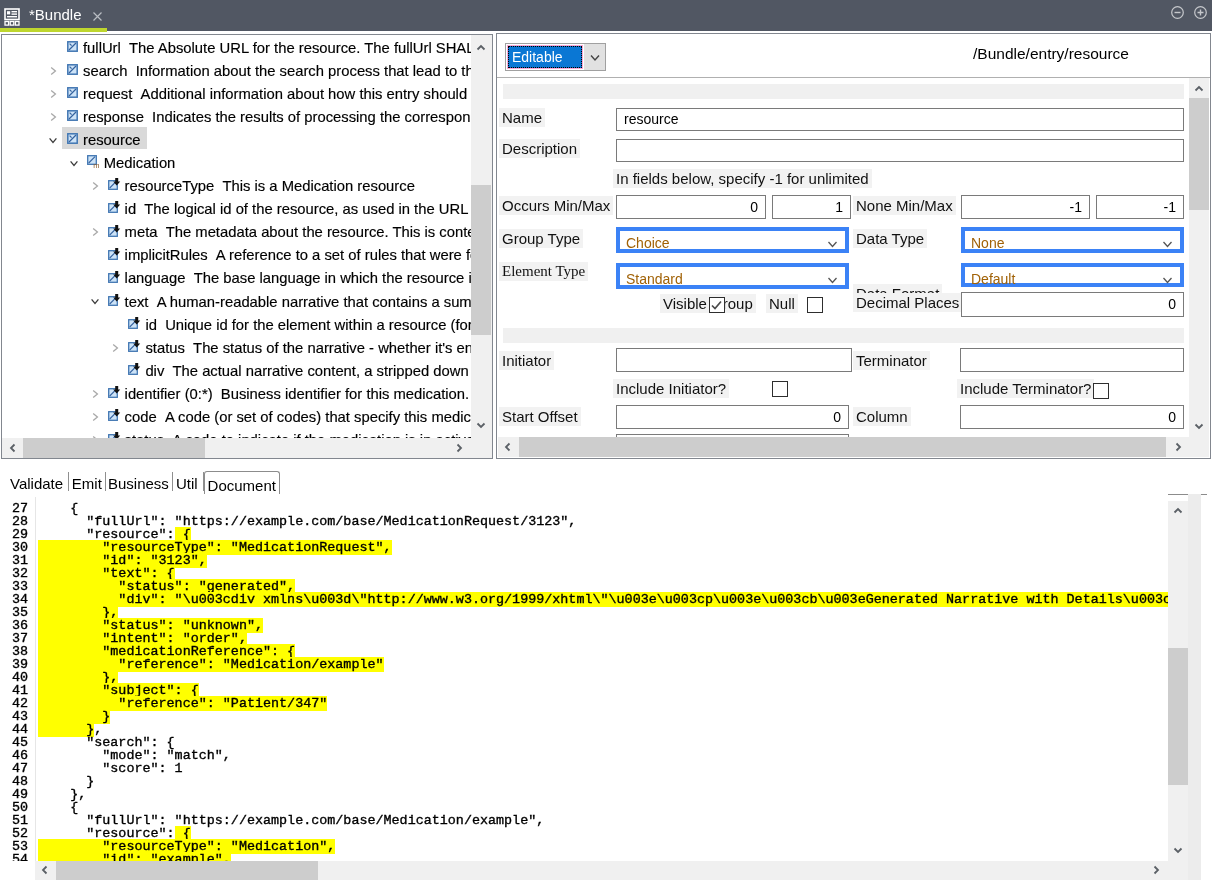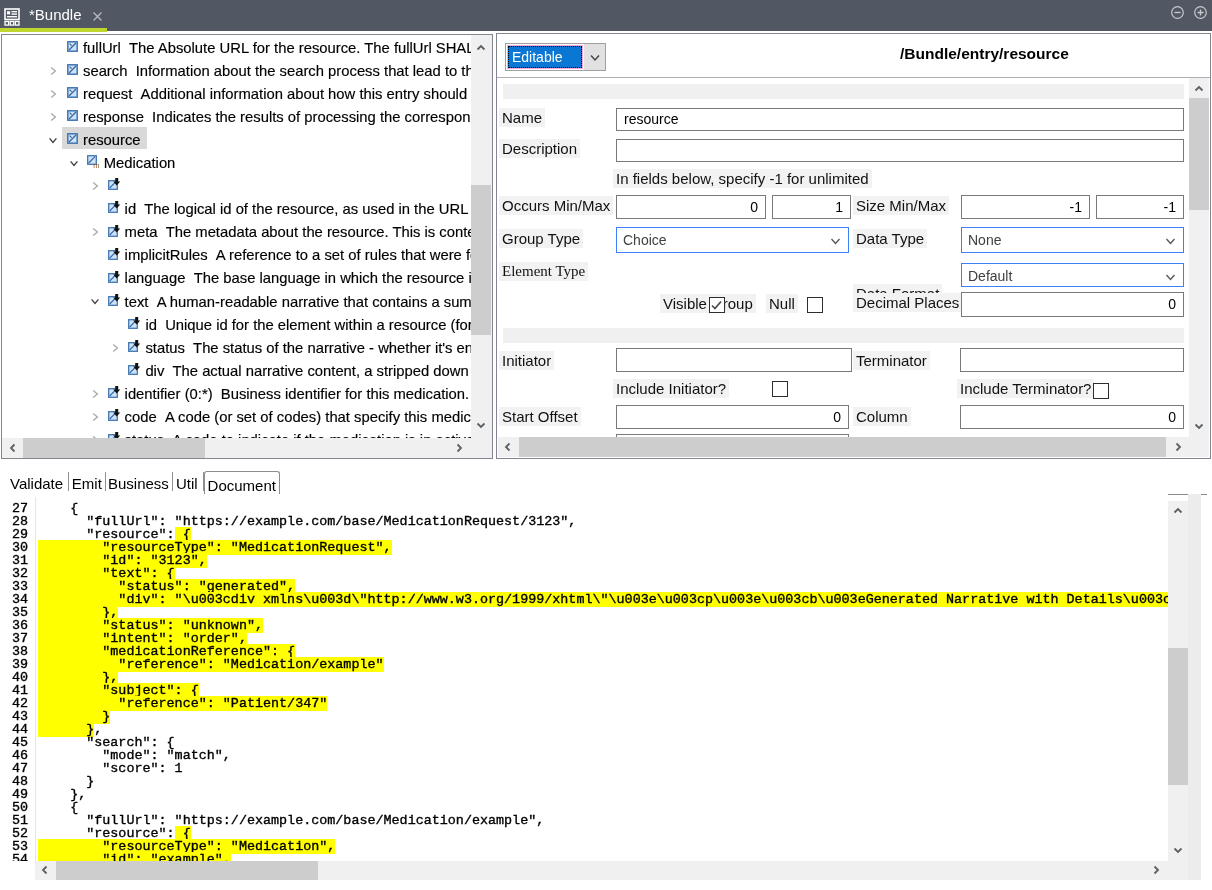--- a/index.html
+++ b/index.html
@@ -1,20 +1,20 @@
 <!DOCTYPE html>
 <html><head><meta charset="utf-8"><style>
 *{margin:0;padding:0;box-sizing:border-box}
 body{width:1212px;height:890px;background:#fff;font-family:"Liberation Sans",sans-serif;position:relative;overflow:hidden}
 .abs{position:absolute}
 pre{font-family:"Liberation Mono",monospace;font-size:13.4px;line-height:13.0px;font-weight:normal;-webkit-text-stroke:0.35px #000}
 .h{background:#ffff00}
 .lbl{position:absolute;background:#f2f2f2;font-size:15px;color:#111;padding:1px 3px;white-space:nowrap}
 .inp{position:absolute;background:#fff;border:1px solid #7a7a7a;font-size:14px;color:#000;white-space:nowrap}
-.cmb{position:absolute;background:#fff;border:1px solid #3b82f6;font-size:14px;color:#404040;white-space:nowrap}
+.cmb{position:absolute;background:#fff;border:4px solid #3b82f6;font-size:14px;color:#a16207;white-space:nowrap}
 .cb{position:absolute;width:16px;height:16px;background:#fff;border:1.6px solid #2e2e2e}
 .trow{position:absolute;white-space:nowrap;font-size:14.8px;color:#000;-webkit-text-stroke:0.15px #000}
 </style></head><body>
 <div class="abs" style="left:0;top:0;width:1212px;height:31px;background:#515763"></div>
 <svg class="abs" style="left:4px;top:8px" width="16" height="18" viewBox="0 0 16 18">
     <rect x="1" y="1" width="14" height="10.5" fill="none" stroke="#fff" stroke-width="1.6"></rect>
     <rect x="3" y="3.2" width="3.2" height="3.2" fill="#fff"></rect>
     <rect x="7.5" y="3" width="5.5" height="1.4" fill="#fff"></rect>
     <rect x="7.5" y="5.4" width="5.5" height="1.4" fill="#fff"></rect>
     <rect x="3" y="8" width="10" height="1.4" fill="#fff"></rect>
@@ -87,20 +87,21 @@
     </svg>
 <div class="trow" style="left:101.8px;top:120.0px">Medication</div>
 <svg style="position:absolute;left:87.6px;top:146.12px" width="10" height="10" viewBox="0 0 10 10">
       <path d="M3.2 1.6 L7.4 5 L3.2 8.4" fill="none" stroke="#a8a8a8" stroke-width="1.3"></path>
     </svg>
 <svg style="position:absolute;left:105.6px;top:143.42000000000002px" width="13" height="13" viewBox="0 0 13 13">
       <rect x="0.7" y="2.7" width="8.6" height="8.6" fill="#cde3f7" stroke="#4076b2" stroke-width="1.3"></rect>
       <path d="M1.7 10 L8 3.7" stroke="#34629e" stroke-width="1.1" fill="none"></path>
       <path d="M7.2 0 L10.2 0 L10.2 3.4 L12.2 3.4 L8.7 7.6 L5.2 3.4 L7.2 3.4 Z" fill="#111"></path>
     </svg>
+<div class="trow" style="left:122.6px;top:143.1px">resourceType&nbsp;&nbsp;This is a Medication resource</div>
 <svg style="position:absolute;left:105.6px;top:166.49px" width="13" height="13" viewBox="0 0 13 13">
       <rect x="0.7" y="2.7" width="8.6" height="8.6" fill="#cde3f7" stroke="#4076b2" stroke-width="1.3"></rect>
       <path d="M1.7 10 L8 3.7" stroke="#34629e" stroke-width="1.1" fill="none"></path>
       <path d="M7.2 0 L10.2 0 L10.2 3.4 L12.2 3.4 L8.7 7.6 L5.2 3.4 L7.2 3.4 Z" fill="#111"></path>
     </svg>
 <div class="trow" style="left:122.6px;top:166.2px">id&nbsp;&nbsp;The logical id of the resource, as used in the URL for the resource. Once assigned, this value</div>
 <svg style="position:absolute;left:87.6px;top:192.26px" width="10" height="10" viewBox="0 0 10 10">
       <path d="M3.2 1.6 L7.4 5 L3.2 8.4" fill="none" stroke="#a8a8a8" stroke-width="1.3"></path>
     </svg>
 <svg style="position:absolute;left:105.6px;top:189.56px" width="13" height="13" viewBox="0 0 13 13">
@@ -197,46 +198,49 @@
 </div>
 <div class="abs" style="left:496px;top:33px;width:715px;height:426px;border:1px solid #82878f;background:#fff;overflow:hidden">
 <div class="abs" style="left:8px;top:9px;width:101px;height:28px;border:1px solid #a0a0a0;background:#fff"></div>
 <div class="abs" style="left:87px;top:10px;width:21px;height:26px;background:#e1e1e1"></div>
 <svg class="abs" style="left:92px;top:18px" width="12" height="12" viewBox="0 0 12 12">
       <path d="M2 3.5 L6 8 L10 3.5" fill="none" stroke="#444" stroke-width="1.4"></path>
     </svg>
 <div class="abs" style="left:10px;top:11px;width:76px;height:24px;background:#f9a8d4">
       <div class="abs" style="left:1px;top:1px;width:74px;height:22px;background:#0a77d4;border:1px dotted #000;color:#fff;font-size:14px;line-height:20px;padding-left:3px">Editable</div>
     </div>
-<div class="abs" style="left:403px;top:11px;width:302px;text-align:left;font-weight:bold;font-size:15.5px;color:#000">/Bundle/entry/resource</div>
+<div class="abs" style="left:403px;top:11px;width:302px;text-align:center;font-weight:normal;font-size:15.5px;color:#000">/Bundle/entry/resource</div>
 <div class="abs" style="left:4px;top:43px;width:1px;height:360px;background:#c8c8c8"></div>
 <div class="abs" style="left:0;top:43px;width:713px;height:1px;background:#b0b0b0"></div>
 <div class="abs" style="left:0;top:44px;width:692px;height:359px;background:#fff;overflow:hidden">
 <div class="abs" style="left:6px;top:6px;width:681px;height:15px;background:#f0f0f0"></div>
 <div class="abs" style="left:6px;top:250px;width:681px;height:15px;background:#f0f0f0"></div>
 <div class="lbl" style="left:2px;top:30px;">Name</div>
 <div class="inp" style="left:119px;top:30px;width:568px;height:23px;line-height:21px;padding-left:7px">resource</div>
 <div class="lbl" style="left:2px;top:61px;text-align:right;">Description</div>
 <div class="inp" style="left:119px;top:61px;width:568px;height:23px;"></div>
 <div class="lbl" style="left:116px;top:91px;">In fields below, specify -1 for unlimited</div>
 <div class="lbl" style="left:2px;top:118px;">Occurs Min/Max</div>
 <div class="inp" style="left:119px;top:117px;width:150px;height:24px;line-height:22px;text-align:right;padding-right:7px">0</div>
 <div class="inp" style="left:275px;top:117px;width:79px;height:24px;line-height:22px;text-align:right;padding-right:7px">1</div>
-<div class="lbl" style="left:356px;top:118px;">Size Min/Max</div>
+<div class="lbl" style="left:356px;top:118px;">None Min/Max</div>
 <div class="inp" style="left:464px;top:117px;width:129px;height:24px;line-height:22px;text-align:right;padding-right:7px">-1</div>
 <div class="inp" style="left:599px;top:117px;width:88px;height:24px;line-height:22px;text-align:right;padding-right:7px">-1</div>
 <div class="lbl" style="left:2px;top:151px;">Group Type</div>
 <div class="cmb" style="left:119px;top:149px;width:233px;height:26px;line-height:24px;padding-left:6px">Choice<svg style="position:absolute;right:6px;top:7px" width="13" height="12" viewBox="0 0 13 12">
           <path d="M2.5 4 L6.5 8.5 L10.5 4" fill="none" stroke="#555" stroke-width="1.3"></path>
         </svg></div>
 <div class="lbl" style="left:356px;top:151px;">Data Type</div>
 <div class="cmb" style="left:464px;top:149px;width:223px;height:26px;line-height:24px;padding-left:6px">None<svg style="position:absolute;right:6px;top:7px" width="13" height="12" viewBox="0 0 13 12">
           <path d="M2.5 4 L6.5 8.5 L10.5 4" fill="none" stroke="#555" stroke-width="1.3"></path>
         </svg></div>
 <div class="lbl" style="left:2px;top:184px;font-family:Liberation Serif, serif;">Element Type</div>
+<div class="cmb" style="left:119px;top:185px;width:233px;height:26px;line-height:24px;padding-left:6px">Standard<svg style="position:absolute;right:6px;top:7px" width="13" height="12" viewBox="0 0 13 12">
+          <path d="M2.5 4 L6.5 8.5 L10.5 4" fill="none" stroke="#555" stroke-width="1.3"></path>
+        </svg></div>
 <div class="lbl" style="left:356px;top:184px;margin-top:22px;">Data Format</div>
 <div class="cmb" style="left:464px;top:185px;width:223px;height:24px;line-height:24px;padding-left:6px">Default<svg style="position:absolute;right:6px;top:7px" width="13" height="12" viewBox="0 0 13 12">
           <path d="M2.5 4 L6.5 8.5 L10.5 4" fill="none" stroke="#555" stroke-width="1.3"></path>
         </svg></div>
 <div class="lbl" style="left:116px;top:216px;margin-left:47px;">Visible Group</div>
 <div class="cb" style="left:212px;top:219px;"><svg width="13" height="13" viewBox="0 0 13 13">
           <path d="M2 6.5 L5 9.5 L11 2.5" fill="none" stroke="#4a4a4a" stroke-width="1.7"></path>
         </svg></div>
 <div class="lbl" style="left:269px;top:216px;">Null</div>
 <div class="cb" style="left:310px;top:219px;"></div>

